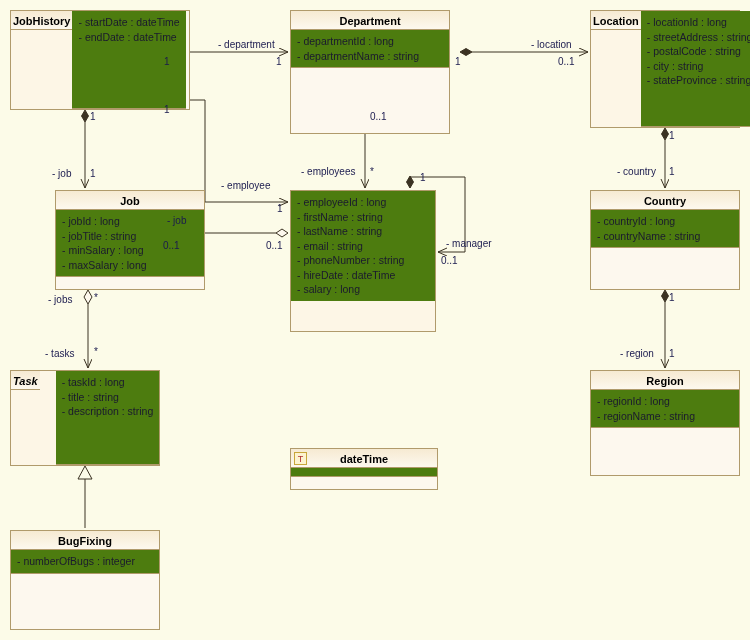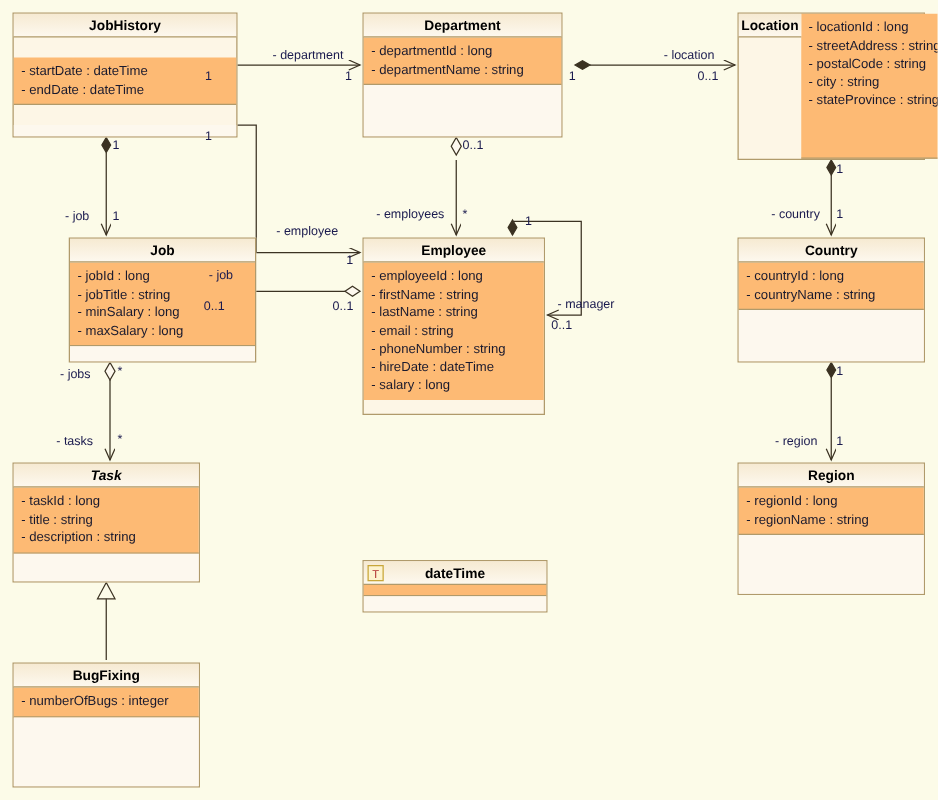--- a/index.html
+++ b/index.html
@@ -45,21 +45,21 @@
     background: linear-gradient(to bottom, #f6ead2 0%, #fdf8ee 100%);
     position: relative;
     height: 19px;
     line-height: 12px;
     box-sizing: border-box;
   }
   .uml-title.abstract { font-style: italic; }
   .uml-attrs {
     border-bottom: 1px solid #b09a6b;
     padding: 4px 0 4px 0;
-    background: #fdba74;
+    background: #4d7c0f;
   }
   .uml-attrs.empty { padding: 0; height: 8px; }
   .attr {
     font-size: 10.5px;
     color: #1a1a2e;
     padding: 0 6px;
     line-height: 14.5px;
     white-space: nowrap;
   }
   .uml-ops {
@@ -138,30 +138,30 @@
       <polygon points="665,290 668.5,296 665,302 661.5,296" fill="#3b3222" stroke="#3b3222"></polygon>
 
       <line x1="88" y1="304" x2="88" y2="368" marker-end="url(#openArrow)"></line>
       <polygon points="88,290 92,297 88,304 84,297" fill="#fdf8ee" stroke="#3b3222"></polygon>
 
       <line x1="85" y1="528" x2="85" y2="478"></line>
       <polygon points="85,466 92,479 78,479" fill="#fcfbe8" stroke="#3b3222"></polygon>
     </g>
   </svg>
 
-  <div class="uml-class" style="left:10px; top:10px; width:180px; height:100px; display:flex; flex-direction:column;gap:16px;">
+  <div class="uml-class" style="left:10px; top:10px; width:180px; height:100px; display:flex; flex-direction:row;">
     <div class="uml-title">JobHistory</div>
     <div class="uml-attrs">
       <div class="attr">- startDate : dateTime</div>
       <div class="attr">- endDate : dateTime</div>
     </div>
     <div class="uml-ops"></div>
   </div>
 
-  <div class="uml-class" style="left:290px; top:10px; width:160px; height:100px; display:flex; flex-direction:column;">
+  <div class="uml-class" style="left:290px; top:10px; width:160px; height:124px; display:flex; flex-direction:column;">
     <div class="uml-title">Department</div>
     <div class="uml-attrs">
       <div class="attr">- departmentId : long</div>
       <div class="attr">- departmentName : string</div>
     </div>
     <div class="uml-ops"></div>
   </div>
 
   <div class="uml-class" style="left:590px; top:10px; width:150px; height:118px; display:flex; flex-direction:row;">
     <div class="uml-title">Location</div>
@@ -180,42 +180,41 @@
     <div class="uml-attrs">
       <div class="attr">- jobId : long</div>
       <div class="attr">- jobTitle : string</div>
       <div class="attr">- minSalary : long</div>
       <div class="attr">- maxSalary : long</div>
     </div>
     <div class="uml-ops"></div>
   </div>
 
   <div class="uml-class" style="left:290px; top:190px; width:146px; height:142px; display:flex; flex-direction:column;">
-    <div class="uml-title">Employee</div>
     <div class="uml-attrs" style="border-bottom:none;">
       <div class="attr">- employeeId : long</div>
       <div class="attr">- firstName : string</div>
       <div class="attr">- lastName : string</div>
       <div class="attr">- email : string</div>
       <div class="attr">- phoneNumber : string</div>
       <div class="attr">- hireDate : dateTime</div>
       <div class="attr">- salary : long</div>
     </div>
   </div>
 
   <div class="uml-class" style="left:590px; top:190px; width:150px; height:100px; display:flex; flex-direction:column;">
     <div class="uml-title">Country</div>
     <div class="uml-attrs">
       <div class="attr">- countryId : long</div>
       <div class="attr">- countryName : string</div>
     </div>
     <div class="uml-ops"></div>
   </div>
 
-  <div class="uml-class" style="left:10px; top:370px; width:150px; height:96px; display:flex; flex-direction:column;">
+  <div class="uml-class" style="left:10px; top:370px; width:150px; height:96px; display:flex; gap:16px;">
     <div class="uml-title abstract">Task</div>
     <div class="uml-attrs">
       <div class="attr">- taskId : long</div>
       <div class="attr">- title : string</div>
       <div class="attr">- description : string</div>
     </div>
     <div class="uml-ops"></div>
   </div>
 
   <div class="uml-class" style="left:590px; top:370px; width:150px; height:106px; display:flex; flex-direction:column;">

